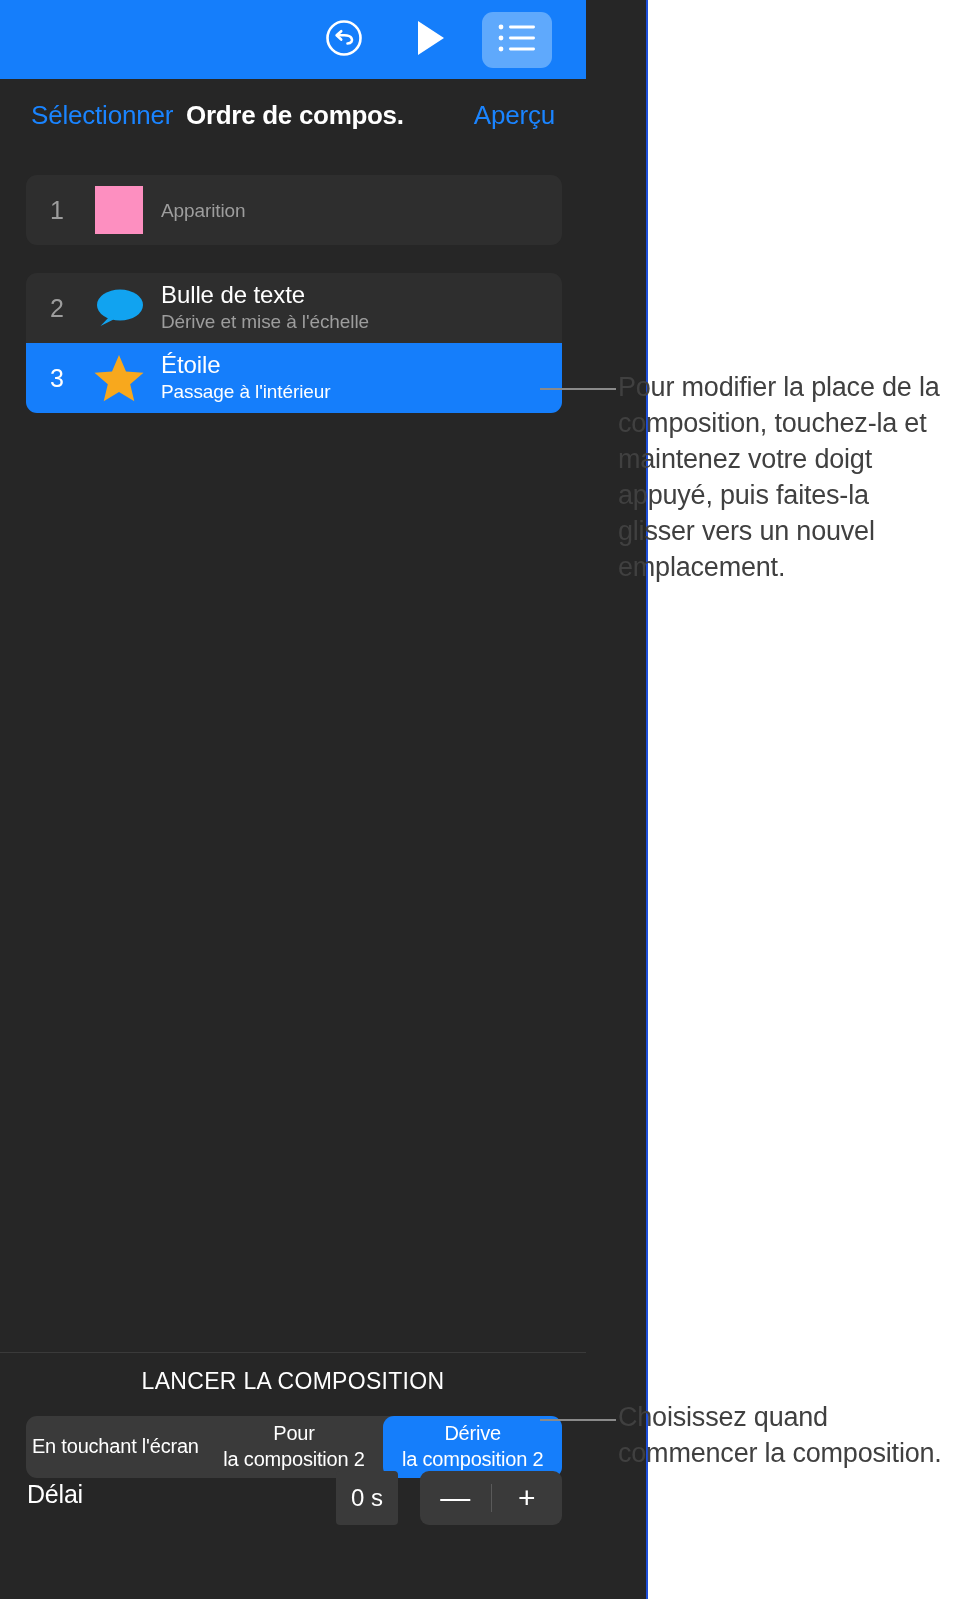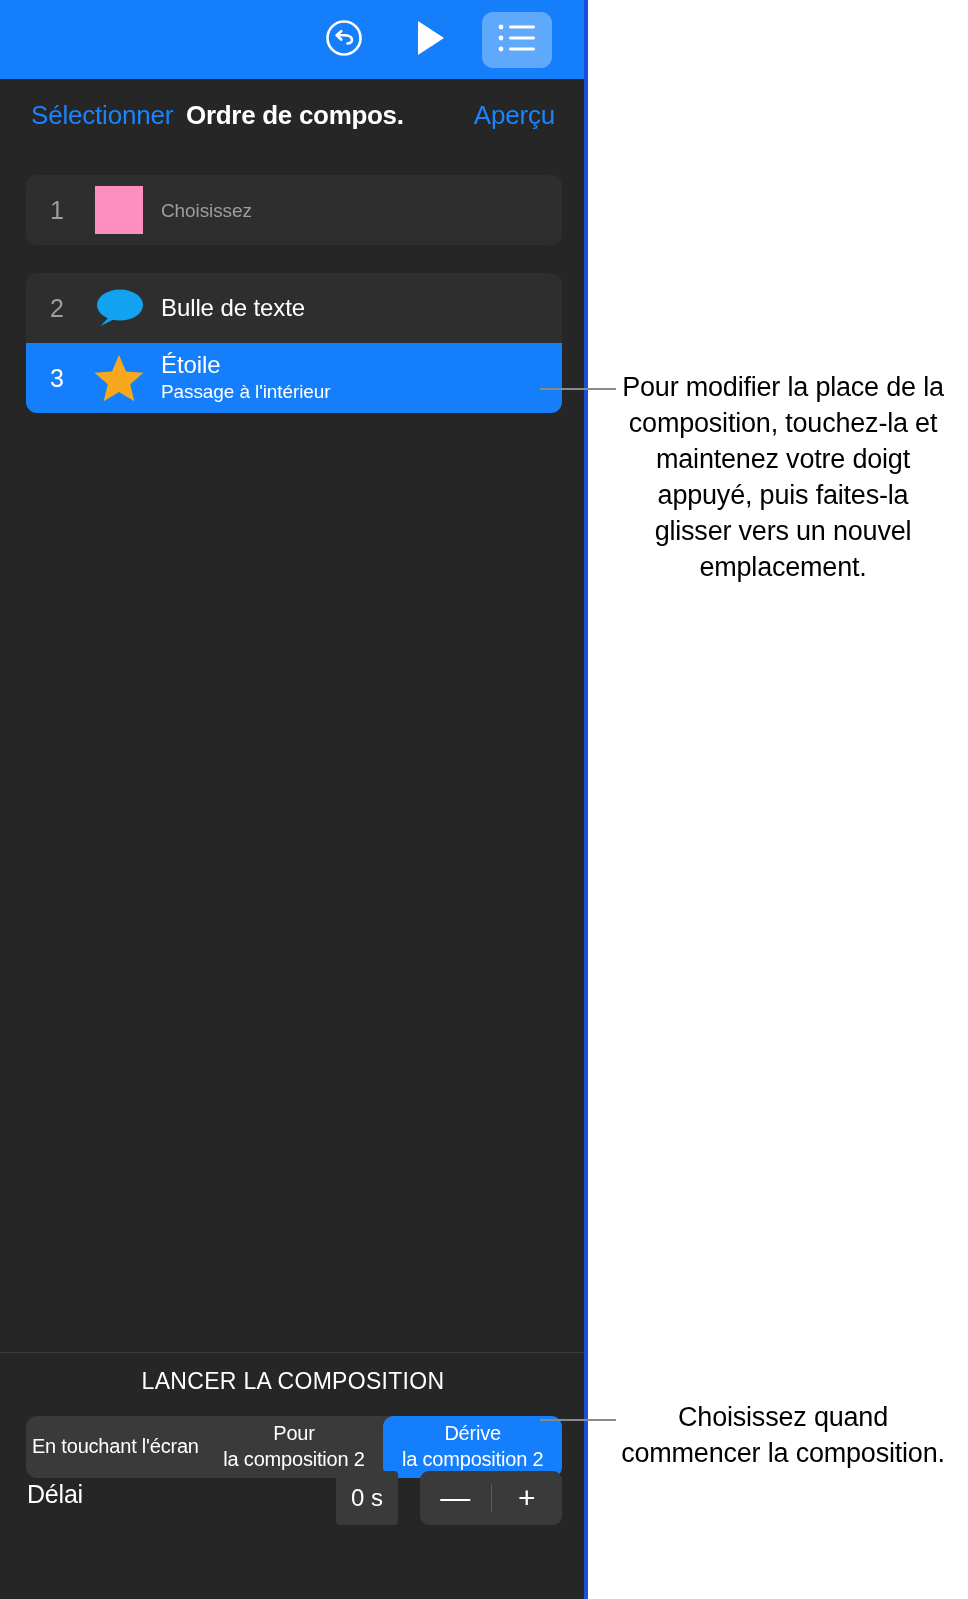--- a/index.html
+++ b/index.html
@@ -14,24 +14,24 @@
     overflow: hidden;
     font-family: "Liberation Sans", sans-serif;
     -webkit-font-smoothing: antialiased;
   }
 
   
   #panel {
     position: absolute;
     left: 0;
     top: 0;
-    width: 588px;
+    width: 648px;
     height: 1599px;
     background: #262626;
-    border-right: 4px solid #1d4ed8;
+    border-right: 2px solid #1d4ed8;
     box-sizing: border-box;
     overflow: hidden;
   }
 
   
   #toolbar {
     position: absolute;
     left: 0;
     top: 0;
     width: 586px;
@@ -236,25 +236,24 @@
   }
 
   
   .leader {
     position: absolute;
     height: 2px;
     background: #8a8a8a;
   }
   .callout {
     position: absolute;
-    color: #000000;
+    color: #404040;
     font-size: 27px;
     line-height: 1.33;
     letter-spacing: -0.2px;
-    text-align: center;
   }
   #callout-1 { left: 618px; top: 370px; width: 330px; }
   #callout-2 { left: 618px; top: 1400px; width: 330px; }
   #leader-1  { left: 540px; top: 388px; width: 76px; }
   #leader-2  { left: 540px; top: 1419px; width: 76px; }
 </style>
 </head>
 <body>
 
 <div id="panel">
@@ -299,36 +298,37 @@
   </div>
 
   <div id="build-list">
 
     <div class="build-row r-round-all">
       <div class="row-num">1</div>
       <div class="row-icon">
         <div class="sw-square"></div>
       </div>
       <div class="row-text">
-        <div class="row-sub">Choisissez</div>
+        <div class="row-sub">Apparition</div>
       </div>
     </div>
 
     <div class="row-gap"></div>
 
     <div class="build-row r-round-top">
       <div class="row-num">2</div>
       <div class="row-icon">
         <svg width="52" height="46" viewBox="0 0 52 46">
           <ellipse cx="27" cy="20" rx="23" ry="15.5" fill="#11a3f0"></ellipse>
           <path d="M17 31 L7.5 41 L20.5 34.5 Z" fill="#11a3f0"></path>
         </svg>
       </div>
       <div class="row-text">
         <div class="row-title">Bulle de texte</div>
+        <div class="row-sub">Dérive et mise à l'échelle</div>
       </div>
     </div>
 
     <div class="build-row r-round-bot selected">
       <div class="row-num">3</div>
       <div class="row-icon">
         <svg width="52" height="50" viewBox="0 0 52 50">
           <path d="M26 2 L33 18.5 L50.5 19.8 L37.2 31.3 L41.3 48.2 L26 39 L10.7 48.2 L14.8 31.3 L1.5 19.8 L19 18.5 Z" fill="#f8a81d"></path>
         </svg>
       </div>

